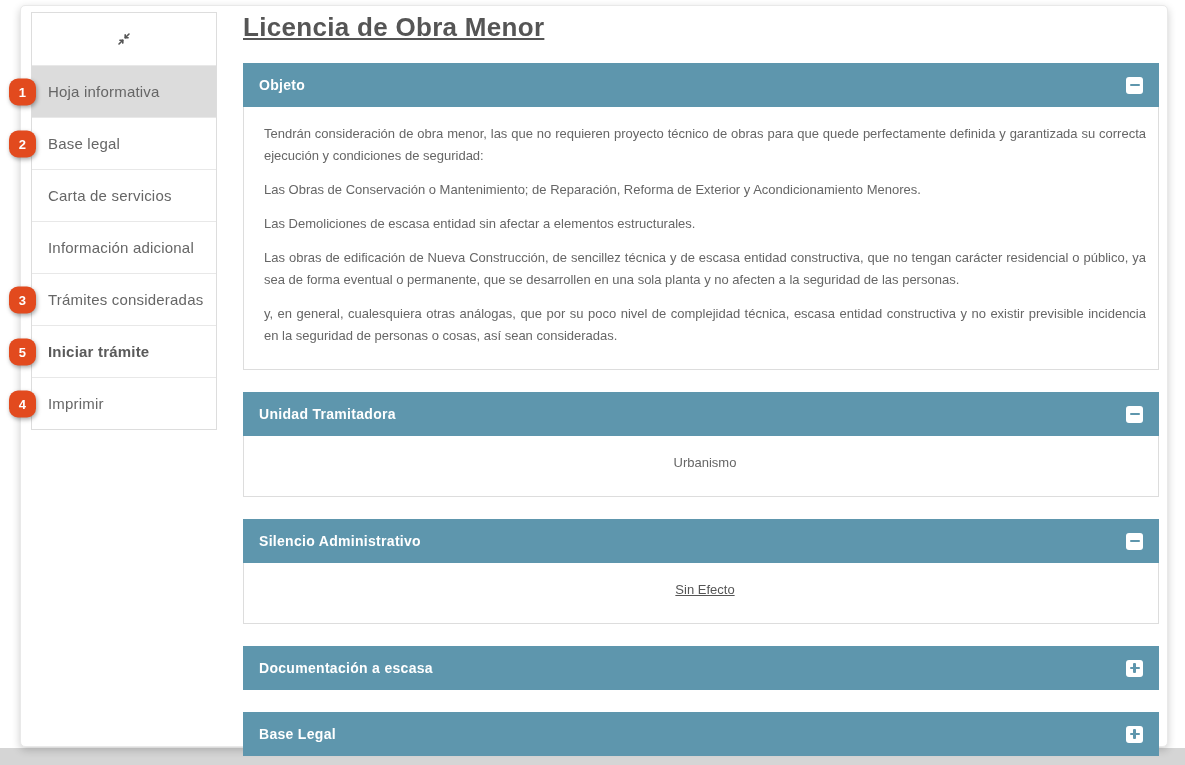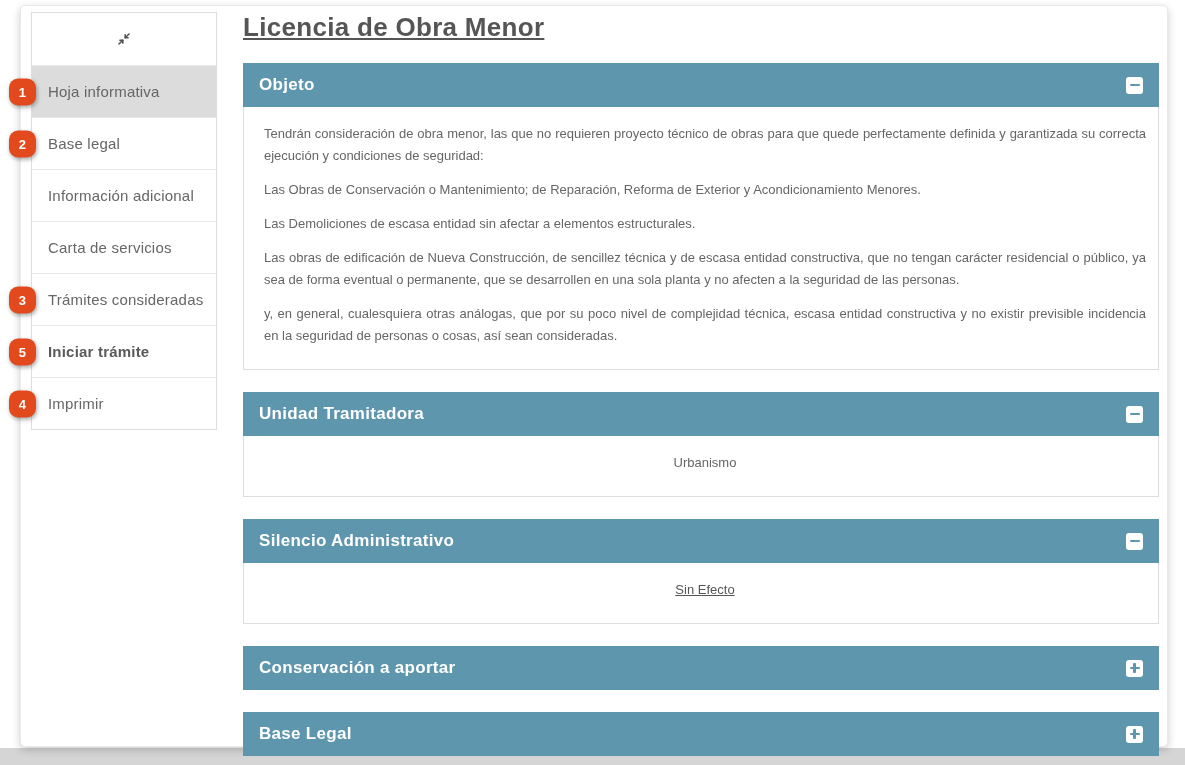--- a/index.html
+++ b/index.html
@@ -30,21 +30,21 @@
     justify-content:center; box-shadow:1px 2px 4px rgba(0,0,0,.35); z-index:5; }
 
   
   .content { position:absolute; left:222px; top:4px; width:916px; }
   h1.page-title { font-size:26px; color:#555; font-weight:600;
     margin:2px 0 20px 0; letter-spacing:.3px;text-decoration:underline; }
 
   .panel { margin-bottom:22px; }
   .panel-header { background:#5e96ad; color:#fff; height:44px; display:flex;
     align-items:center; justify-content:space-between; padding:0 16px;
-    font-size:17px; font-weight:bold; letter-spacing:.3px; cursor:pointer; }
+    font-size:14px; font-weight:bold; letter-spacing:.3px; cursor:pointer; }
   .toggle { width:17px; height:17px; background:#fff; border-radius:3px;
     position:relative; display:inline-block; flex:0 0 auto; cursor:pointer; }
   .toggle .bar { position:absolute; background:#5e96ad; border-radius:1px; }
   .toggle .bar.h { left:3.5px; right:3.5px; top:7.25px; height:2.5px; }
   .toggle .bar.v { top:3.5px; bottom:3.5px; left:7.25px; width:2.5px; display:none; }
   .toggle.plus .bar.v { display:block; }
 
   .panel-body { background:#fff; border:1px solid #ddd; border-top:none;
     padding:4px 12px 10px 20px; font-size:13px; color:#666; }
   .panel-body p { margin:12px 0; line-height:22px; text-align:justify; }
@@ -75,26 +75,26 @@
     <span class="side-label">Hoja informativa</span>
   </div>
 
   <div class="side-item">
     <span class="badge">2</span>
     <span class="side-label">Base legal</span>
   </div>
 
   <div class="side-item">
 
-    <span class="side-label">Información adicional</span>
+    <span class="side-label">Carta de servicios</span>
   </div>
 
   <div class="side-item">
 
-    <span class="side-label">Carta de servicios</span>
+    <span class="side-label">Información adicional</span>
   </div>
 
   <div class="side-item">
     <span class="badge">3</span>
     <span class="side-label">Trámites consideradas</span>
   </div>
 
 
   <div class="side-item bold">
     <span class="badge">5</span>
@@ -149,21 +149,21 @@
 
       </span>
     </header>
     <div class="panel-body">
             <p class="single"><a>Sin Efecto</a></p>
           </div>
   </section>
 
   <section class="panel">
     <header class="panel-header">
-      <span class="panel-title">Conservación a aportar</span>
+      <span class="panel-title">Documentación a escasa</span>
       <span class="toggle plus">
         <span class="bar h"></span>
         <span class="bar v"></span>
       </span>
     </header>
 
   </section>
 
   <section class="panel">
     <header class="panel-header">

